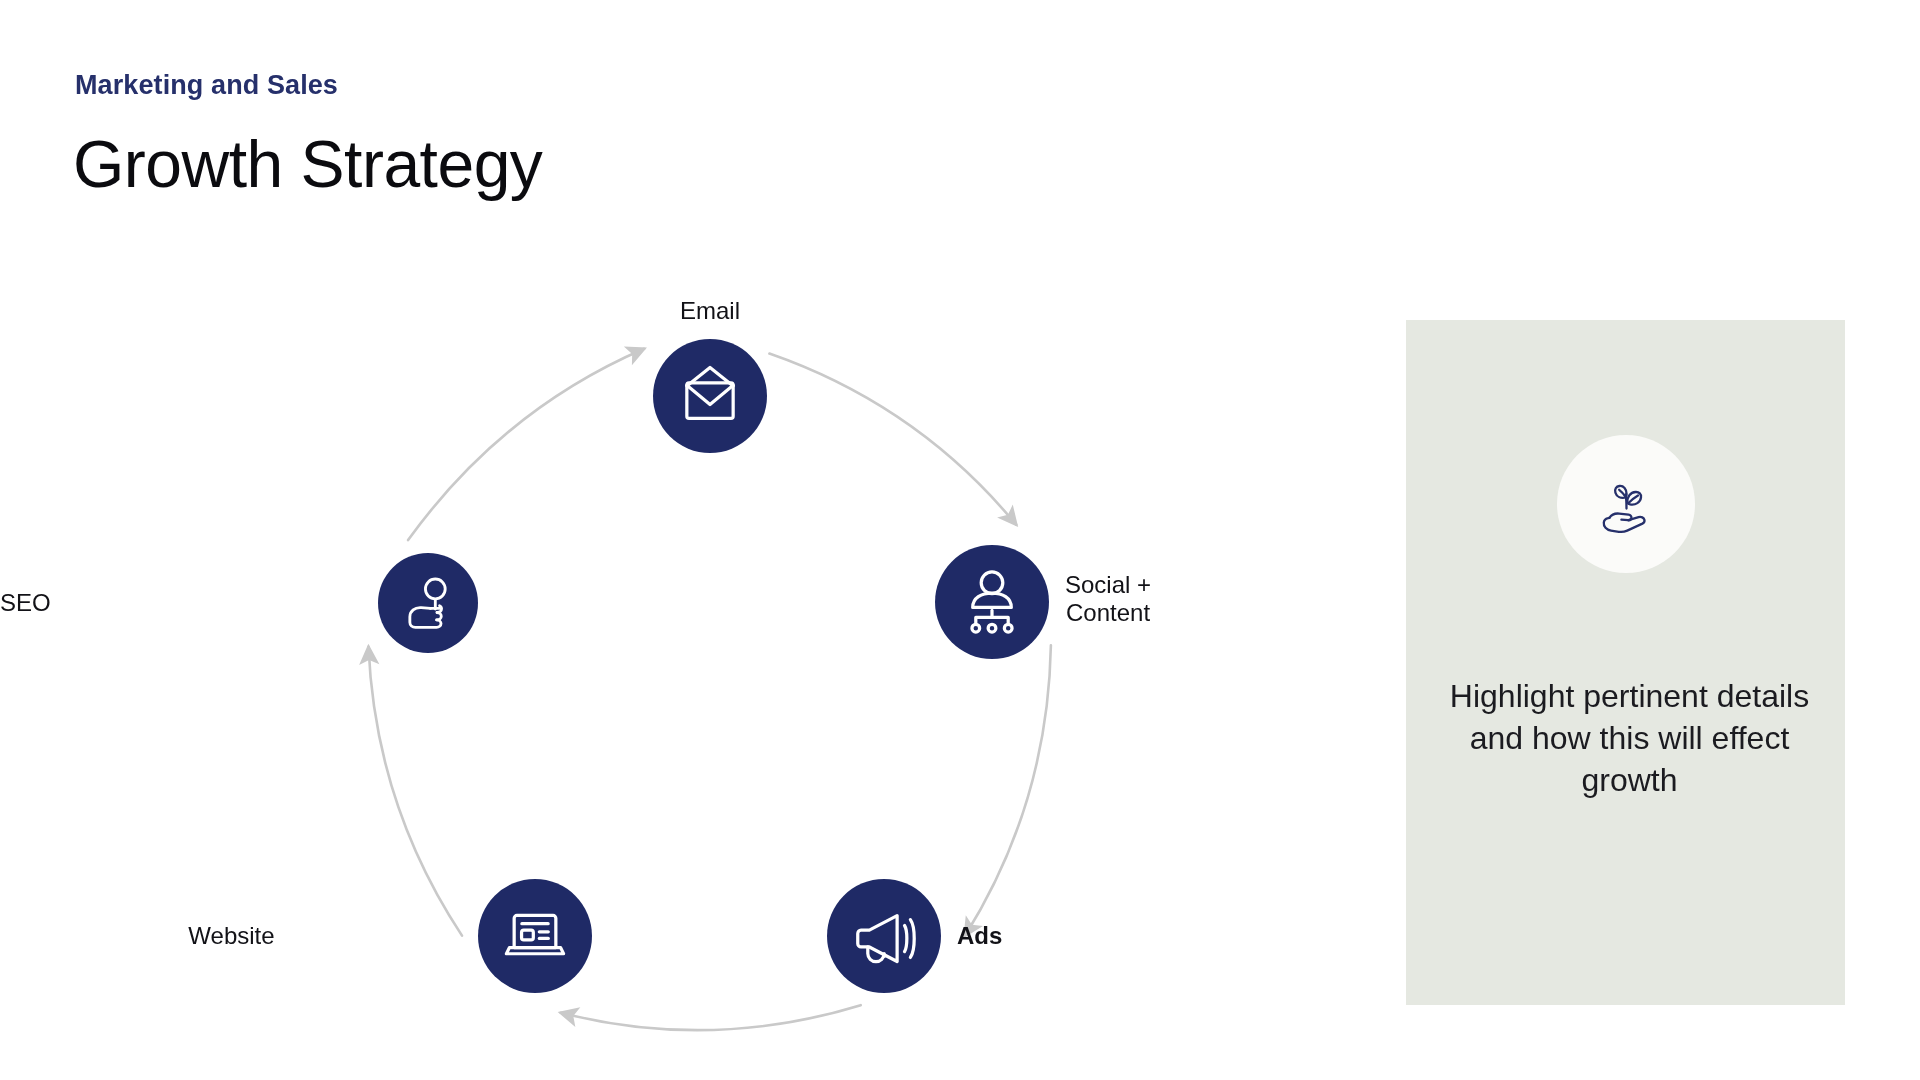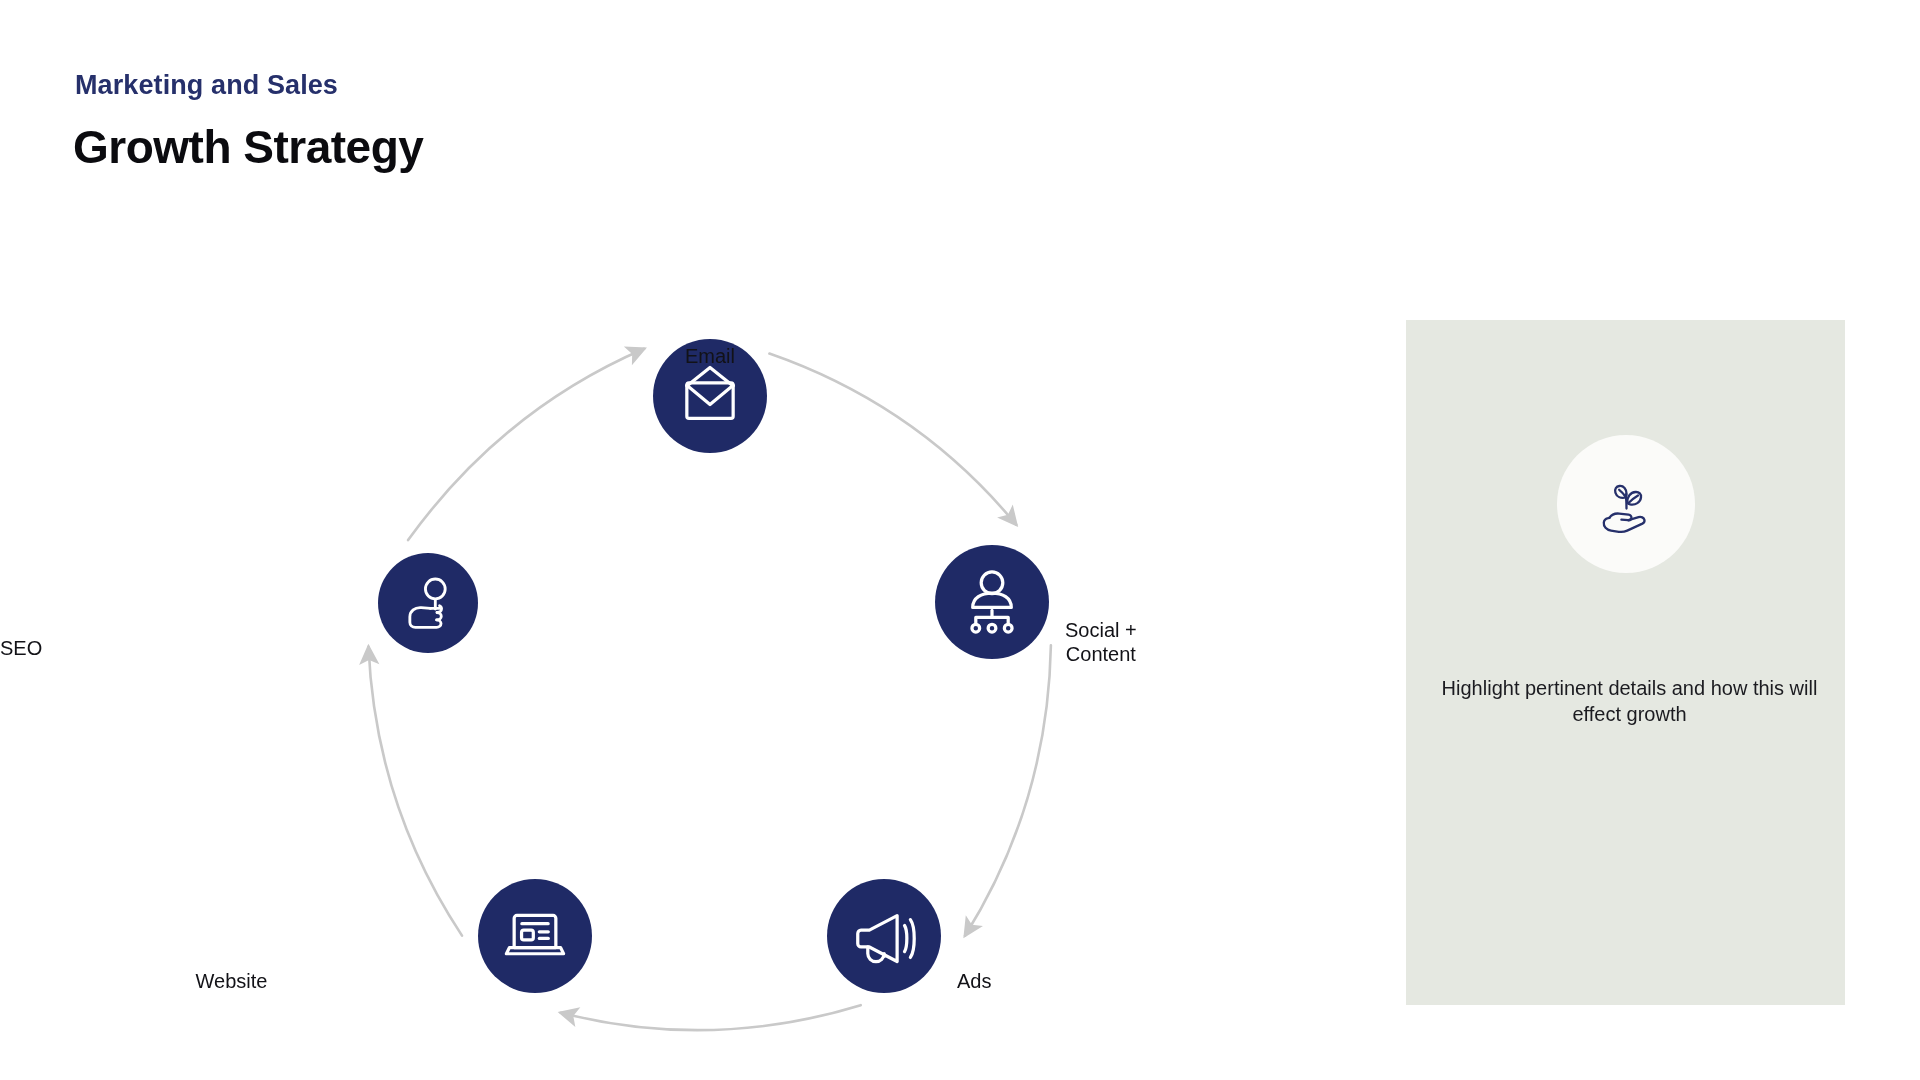--- a/index.html
+++ b/index.html
@@ -27,45 +27,44 @@
     font-size: 27px;
     font-weight: 700;
     letter-spacing: 0.1px;
     color: #26306B;
     white-space: nowrap;
   }
 
   .page-title {
     position: absolute;
     left: 73px;
-    top: 120px;
-    font-size: 46px;
-    font-weight: 700;
+    top: 126px;
+    font-size: 66px;
+    font-weight: 400;
     letter-spacing: -0.5px;
     color: #0B0B0F;
     white-space: nowrap;
   }
 
   
   #cycle {
     position: absolute;
     left: 0;
     top: 0;
     width: 1280px;
     height: 1080px;
   }
 
   .node-label {
     position: absolute;
-    font-size: 20px;
+    font-size: 24px;
     font-weight: 400;
     color: #121217;
     line-height: 1.18;
     white-space: pre;
-    margin-top: 48px;
   }
 
   
   .side-panel {
     position: absolute;
     left: 1406px;
     top: 320px;
     width: 439px;
     height: 685px;
     background: #E5E8E1;
@@ -84,21 +83,21 @@
     align-items: center;
     justify-content: center;
   }
 
   .panel-text {
     position: absolute;
     left: 32px;
     right: 24px;
     top: 355px;
     text-align: center;
-    font-size: 20px;
+    font-size: 32px;
     line-height: 1.32;
     color: #1B1B20;
   }
 </style>
 </head>
 <body>
 
 <div id="slide">
 
   <div class="eyebrow">Marketing and Sales</div>
@@ -181,21 +180,21 @@
     </g>
           </g>
         </g>
       </g>
   </svg>
 
   <div id="label-layer">
       <div class="node-label" style="top: 297px; left: 710px; transform: translateX(-50%); text-align: center;">Email</div>
       <div class="node-label" style="top: 571px; left: 1065px; text-align: center;">Social +
 Content</div>
-      <div class="node-label" style="top: 922px; left: 957px; text-align: center;">Ads</div>
+      <div class="node-label" style="top: 922px; left: 957px; text-align: center; font-weight: bold;">Ads</div>
       <div class="node-label" style="top: 922px; left: 0px; width: 463px; text-align: center;">Website</div>
       <div class="node-label" style="top: 589px; left: 0px; width: 357px; text-align: left;">SEO</div>
     </div>
 
   <div class="side-panel">
 
     <div class="panel-icon-circle">
       <svg width="74" height="74" viewBox="0 0 74 74" fill="none" stroke="#26306B" stroke-width="2.3" stroke-linecap="round" stroke-linejoin="round">
 
         <path d="M37.5 41.5 C37.5 36 37.2 31 36.6 27.5"></path>

